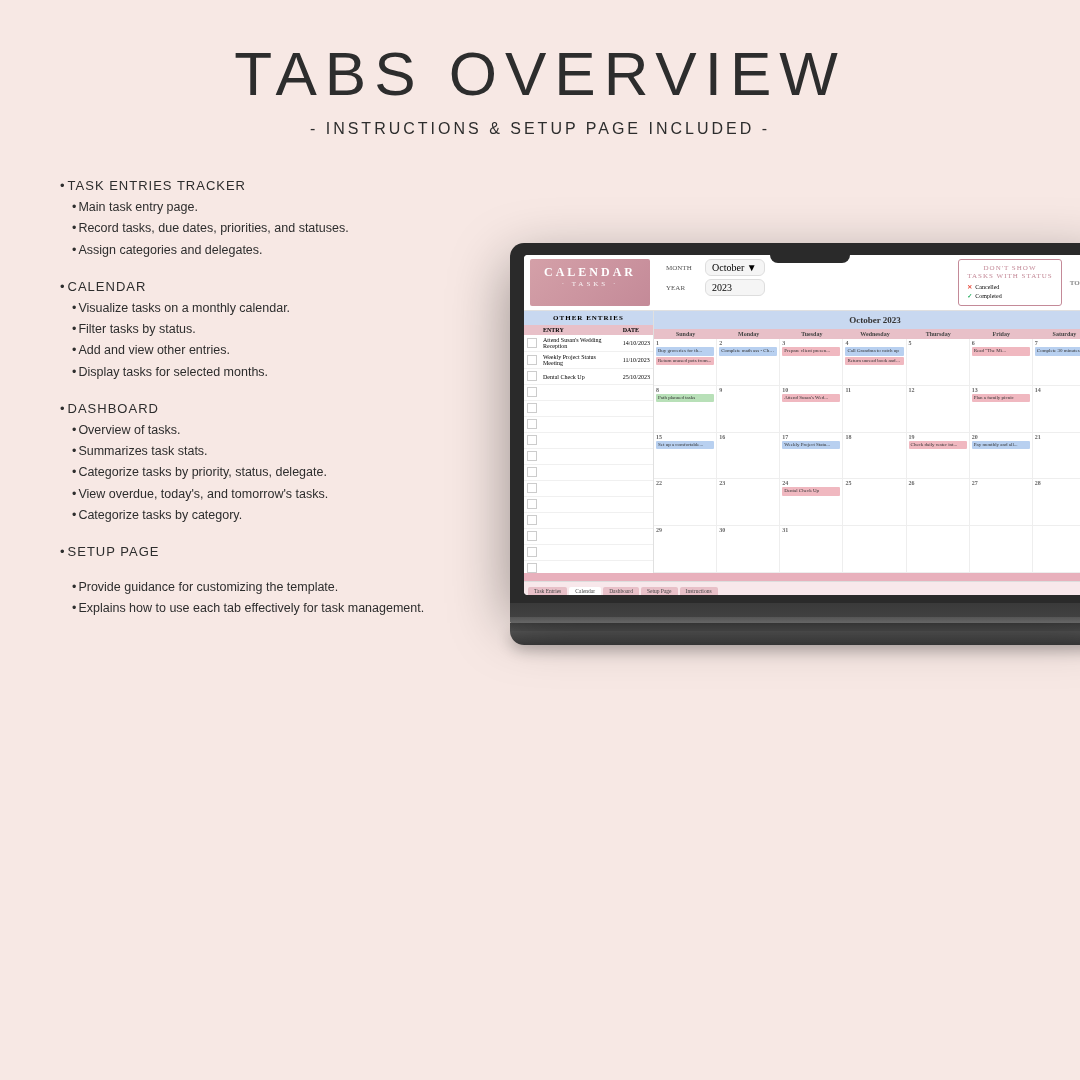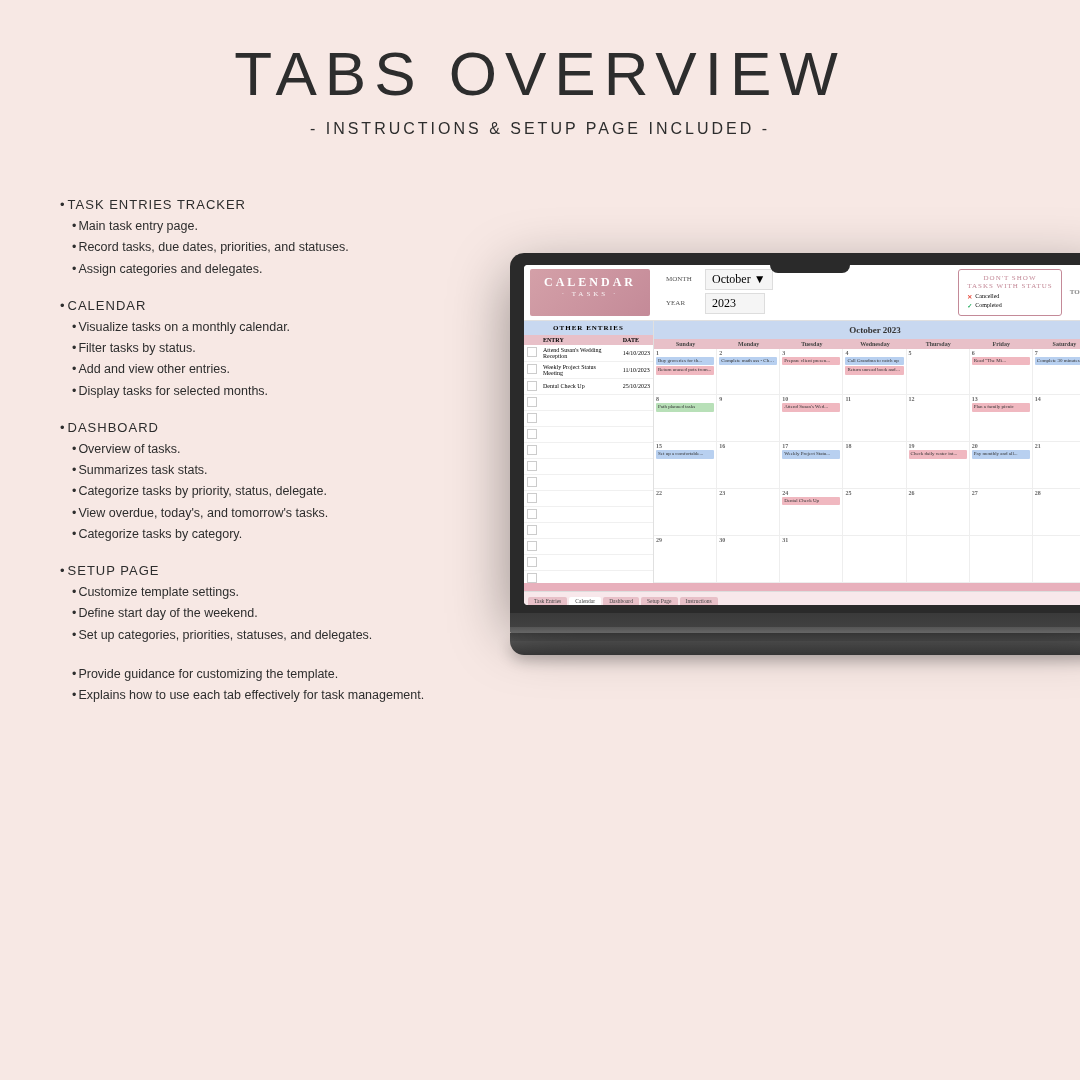--- a/index.html
+++ b/index.html
@@ -13,21 +13,20 @@
       position: relative;
     }
 
     .page-wrapper {
       width: 1080px;
       height: 760px;
       display: flex;
       flex-direction: column;
       align-items: center;
       padding: 40px 60px 20px 60px;
-      gap: 19px;
     }
 
     .header-section {
       text-align: center;
       margin-bottom: 30px;
     }
 
     .main-title {
       font-family: 'Arial', sans-serif;
       font-size: 62px;
@@ -230,22 +229,22 @@
     .cal-label {
       font-size: 7px;
       color: #555;
       width: 35px;
     }
 
     .cal-input {
       background: #f5f5f5;
       border: 1px solid #ddd;
       padding: 2px 6px;
-      font-size: 12px;
-      border-radius: 0;
+      font-size: 10px;
+      border-radius: 6px;
       min-width: 60px;
     }
 
     .cal-status-box {
       border: 1px solid #c48a98;
       border-radius: 3px;
       padding: 4px 8px;
       font-size: 7px;
     }
 
@@ -468,25 +467,20 @@
           <div class="bullet-dot">Overview of tasks.</div>
           <div class="bullet-dot">Summarizes task stats.</div>
           <div class="bullet-dot">Categorize tasks by priority, status, delegate.</div>
           <div class="bullet-dot">View overdue, today's, and tomorrow's tasks.</div>
           <div class="bullet-dot">Categorize tasks by category.</div>
         </div>
       </div>
 
       <div class="feature-group">
         <div class="feature-title section-dot">SETUP PAGE</div>
-        <div class="feature-bullet">
-          <div class="bullet-dot">Customize template settings.</div>
-          <div class="bullet-dot">Define start day of the weekend.</div>
-          <div class="bullet-dot">Set up categories, priorities, statuses, and delegates.</div>
-        </div>
       </div>
 
       <div class="feature-group">
         <div class="feature-bullet">
           <div class="bullet-dot">Provide guidance for customizing the template.</div>
           <div class="bullet-dot">Explains how to use each tab effectively for task management.</div>
         </div>
       </div>
 
     </div>

